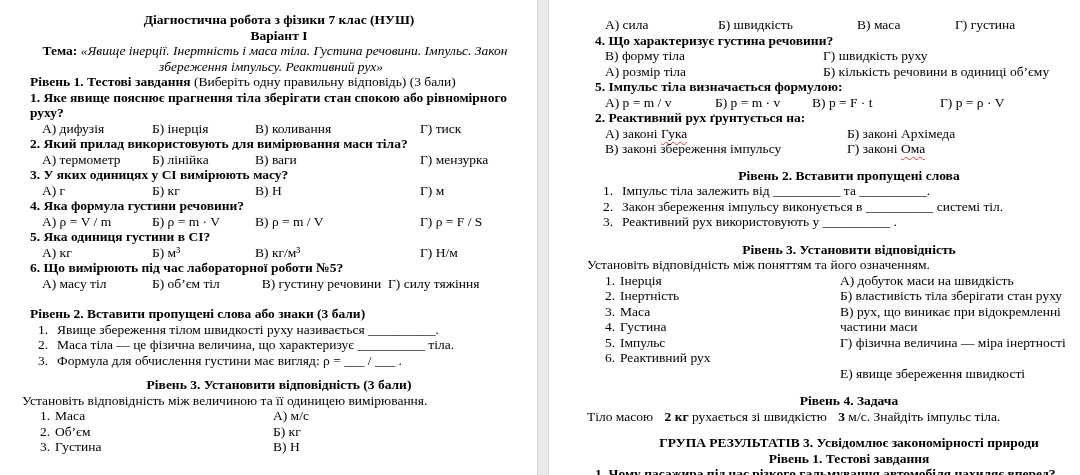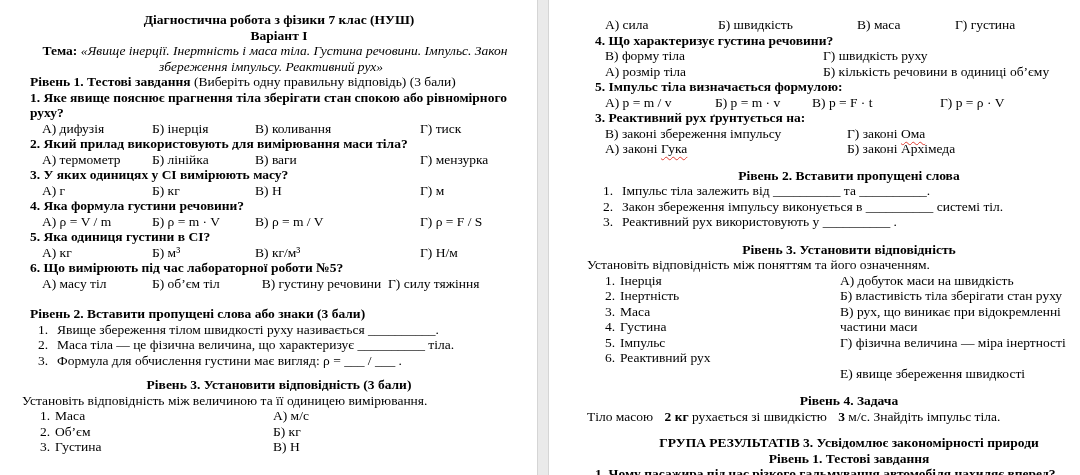--- a/index.html
+++ b/index.html
@@ -157,28 +157,28 @@
       </div>
 
     <div class="ln b">5. Імпульс тіла визначається формулою:</div>
     <div class="ln orow oq5">
       <span>А) p = m / v</span>
         <span>Б) p = m · v</span>
         <span>В) p = F · t</span>
         <span>Г) p = ρ · V</span>
     </div>
 
-    <div class="ln b">3. Реактивний рух ґрунтується на:</div>
+    <div class="ln b">2. Реактивний рух ґрунтується на:</div>
+    <div class="ln tworow w240">
+      <span class="cell1"><span>А) законі </span><span class="sp">Гука</span></span>
+      <span>Б) законі Архімеда</span>
+    </div>
     <div class="ln tworow w240">
       <span class="cell1">В) законі збереження імпульсу</span>
       <span><span>Г) законі </span><span class="sp">Ома</span></span>
-    </div>
-    <div class="ln tworow w240">
-      <span class="cell1"><span>А) законі </span><span class="sp">Гука</span></span>
-      <span>Б) законі Архімеда</span>
     </div>
 
     <div class="ln c b mt11">Рівень 2. Вставити пропущені слова</div>
     <div class="ln nrow">
         <span class="n">1.</span>
         <span>Імпульс тіла залежить від __________ та __________.</span>
       </div>
     <div class="ln nrow">
         <span class="n">2.</span>
         <span>Закон збереження імпульсу виконується в __________ системі тіл.</span>

